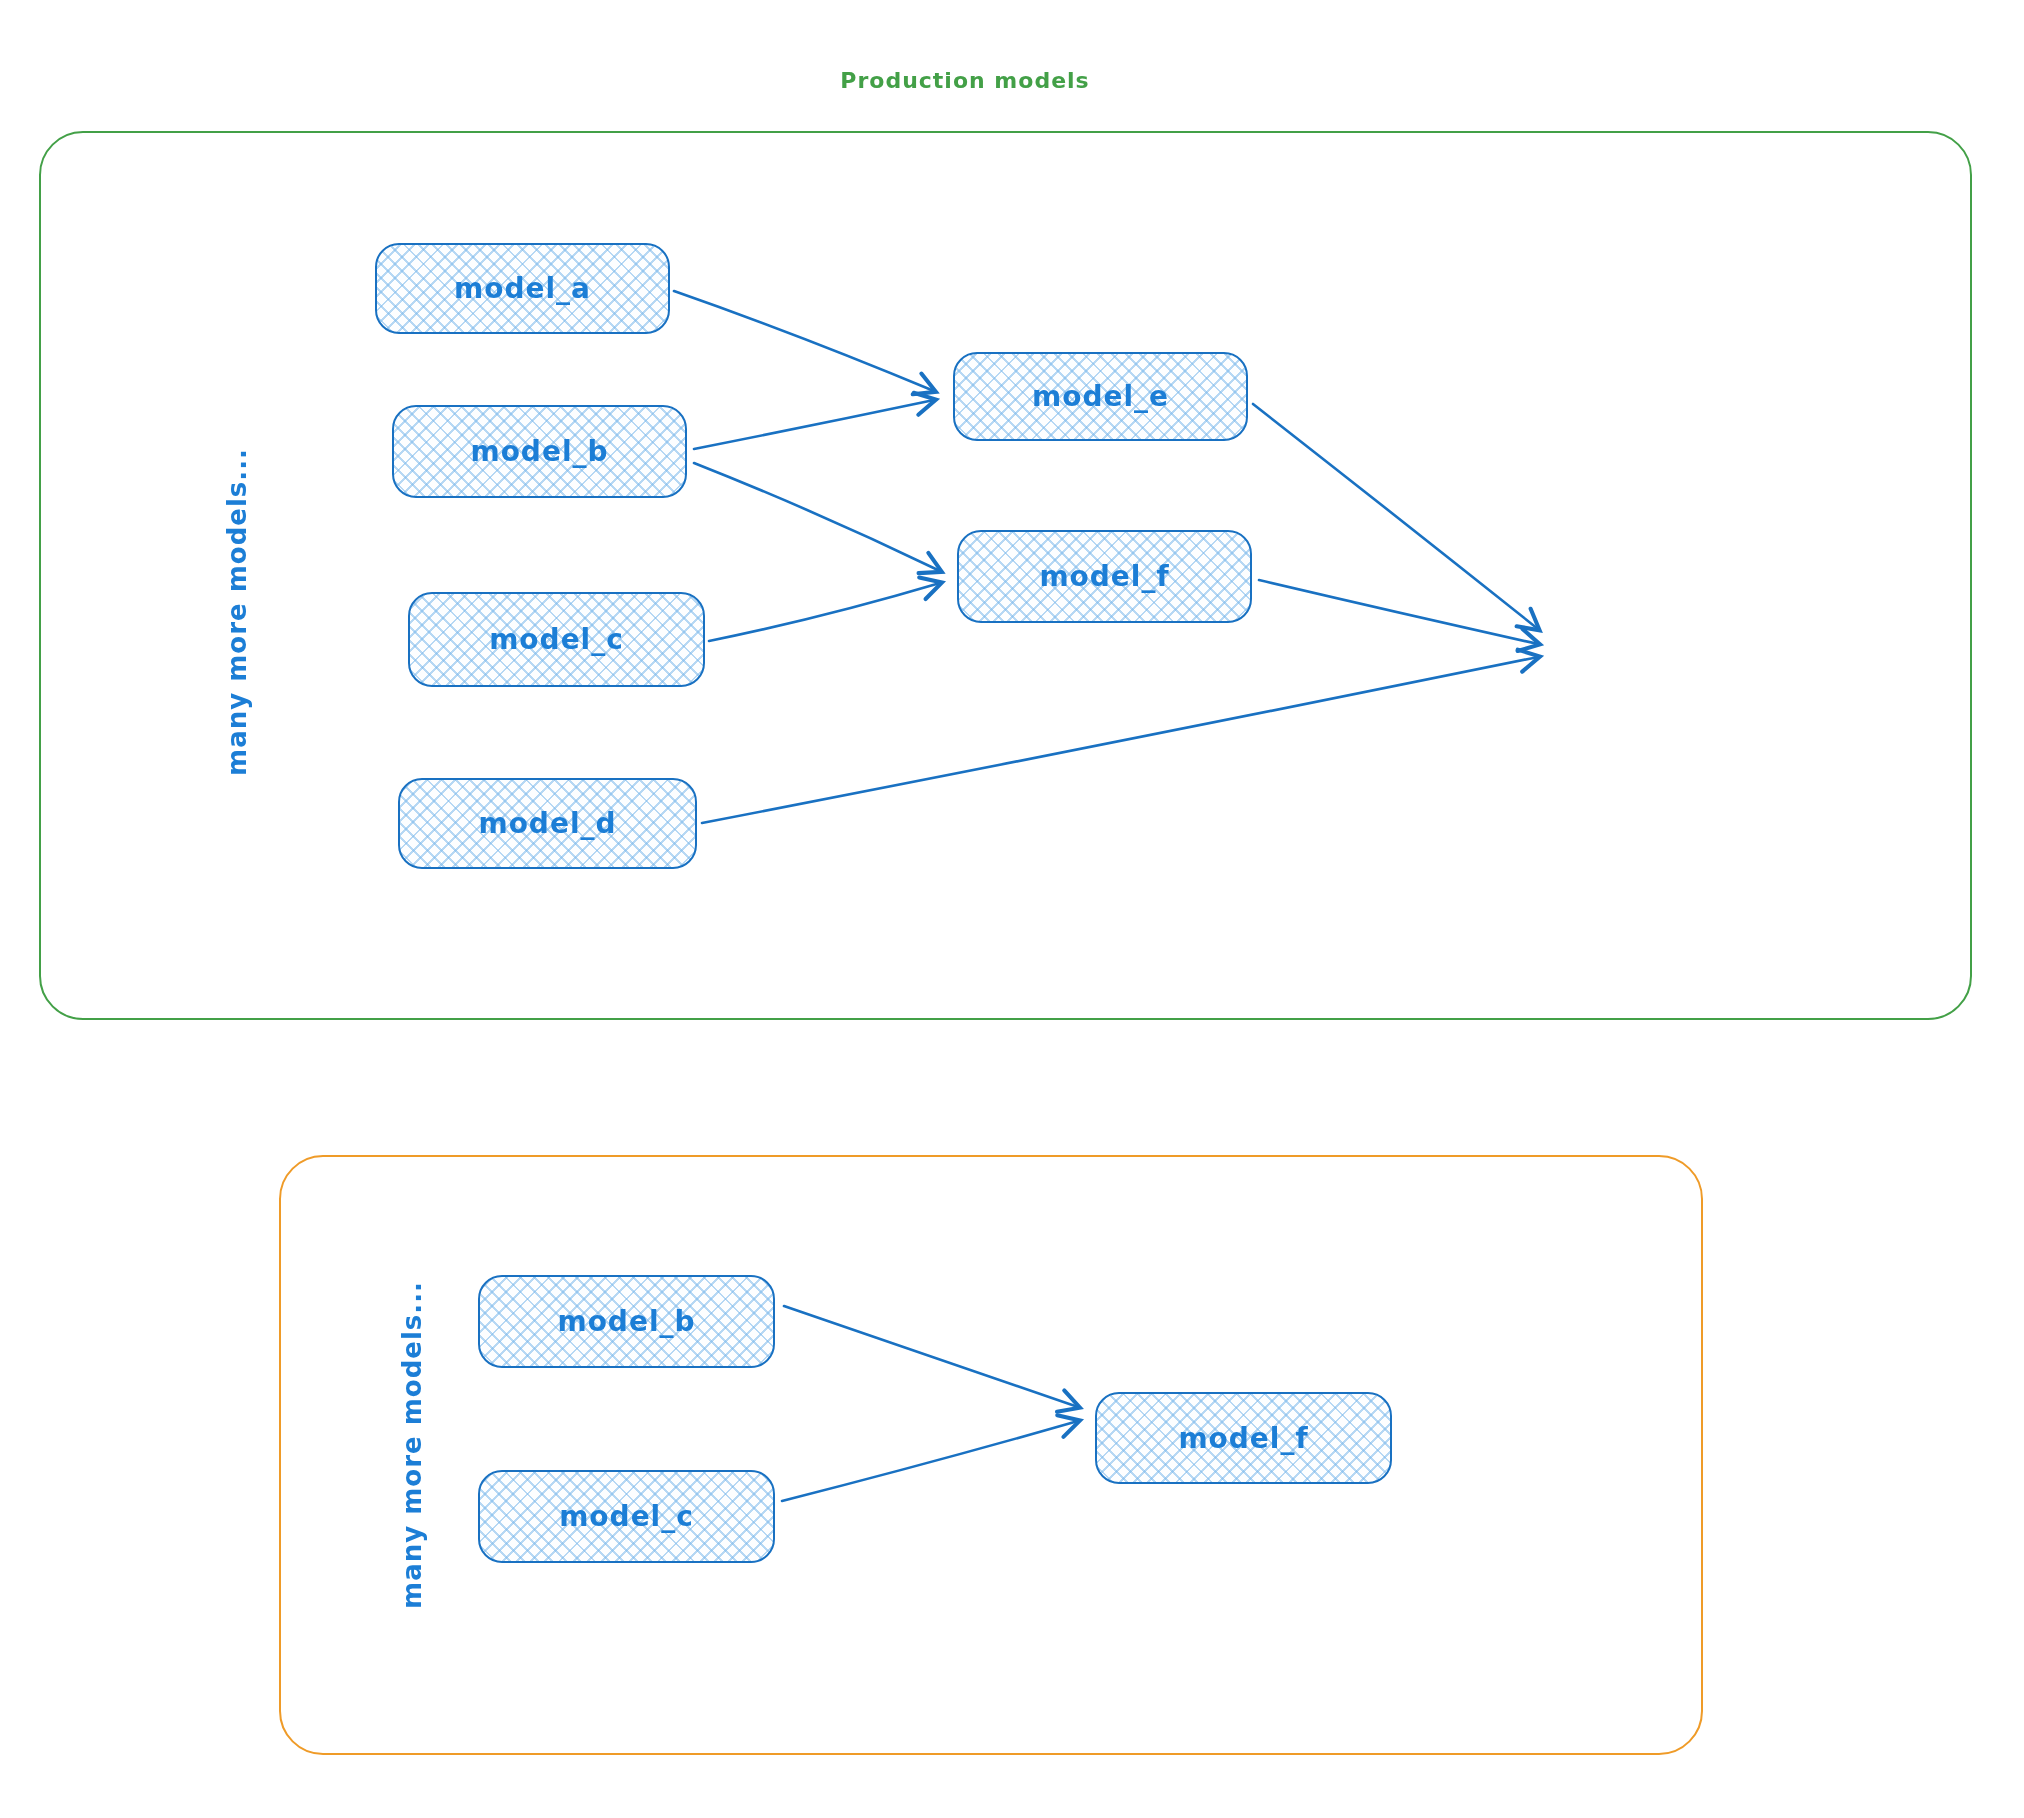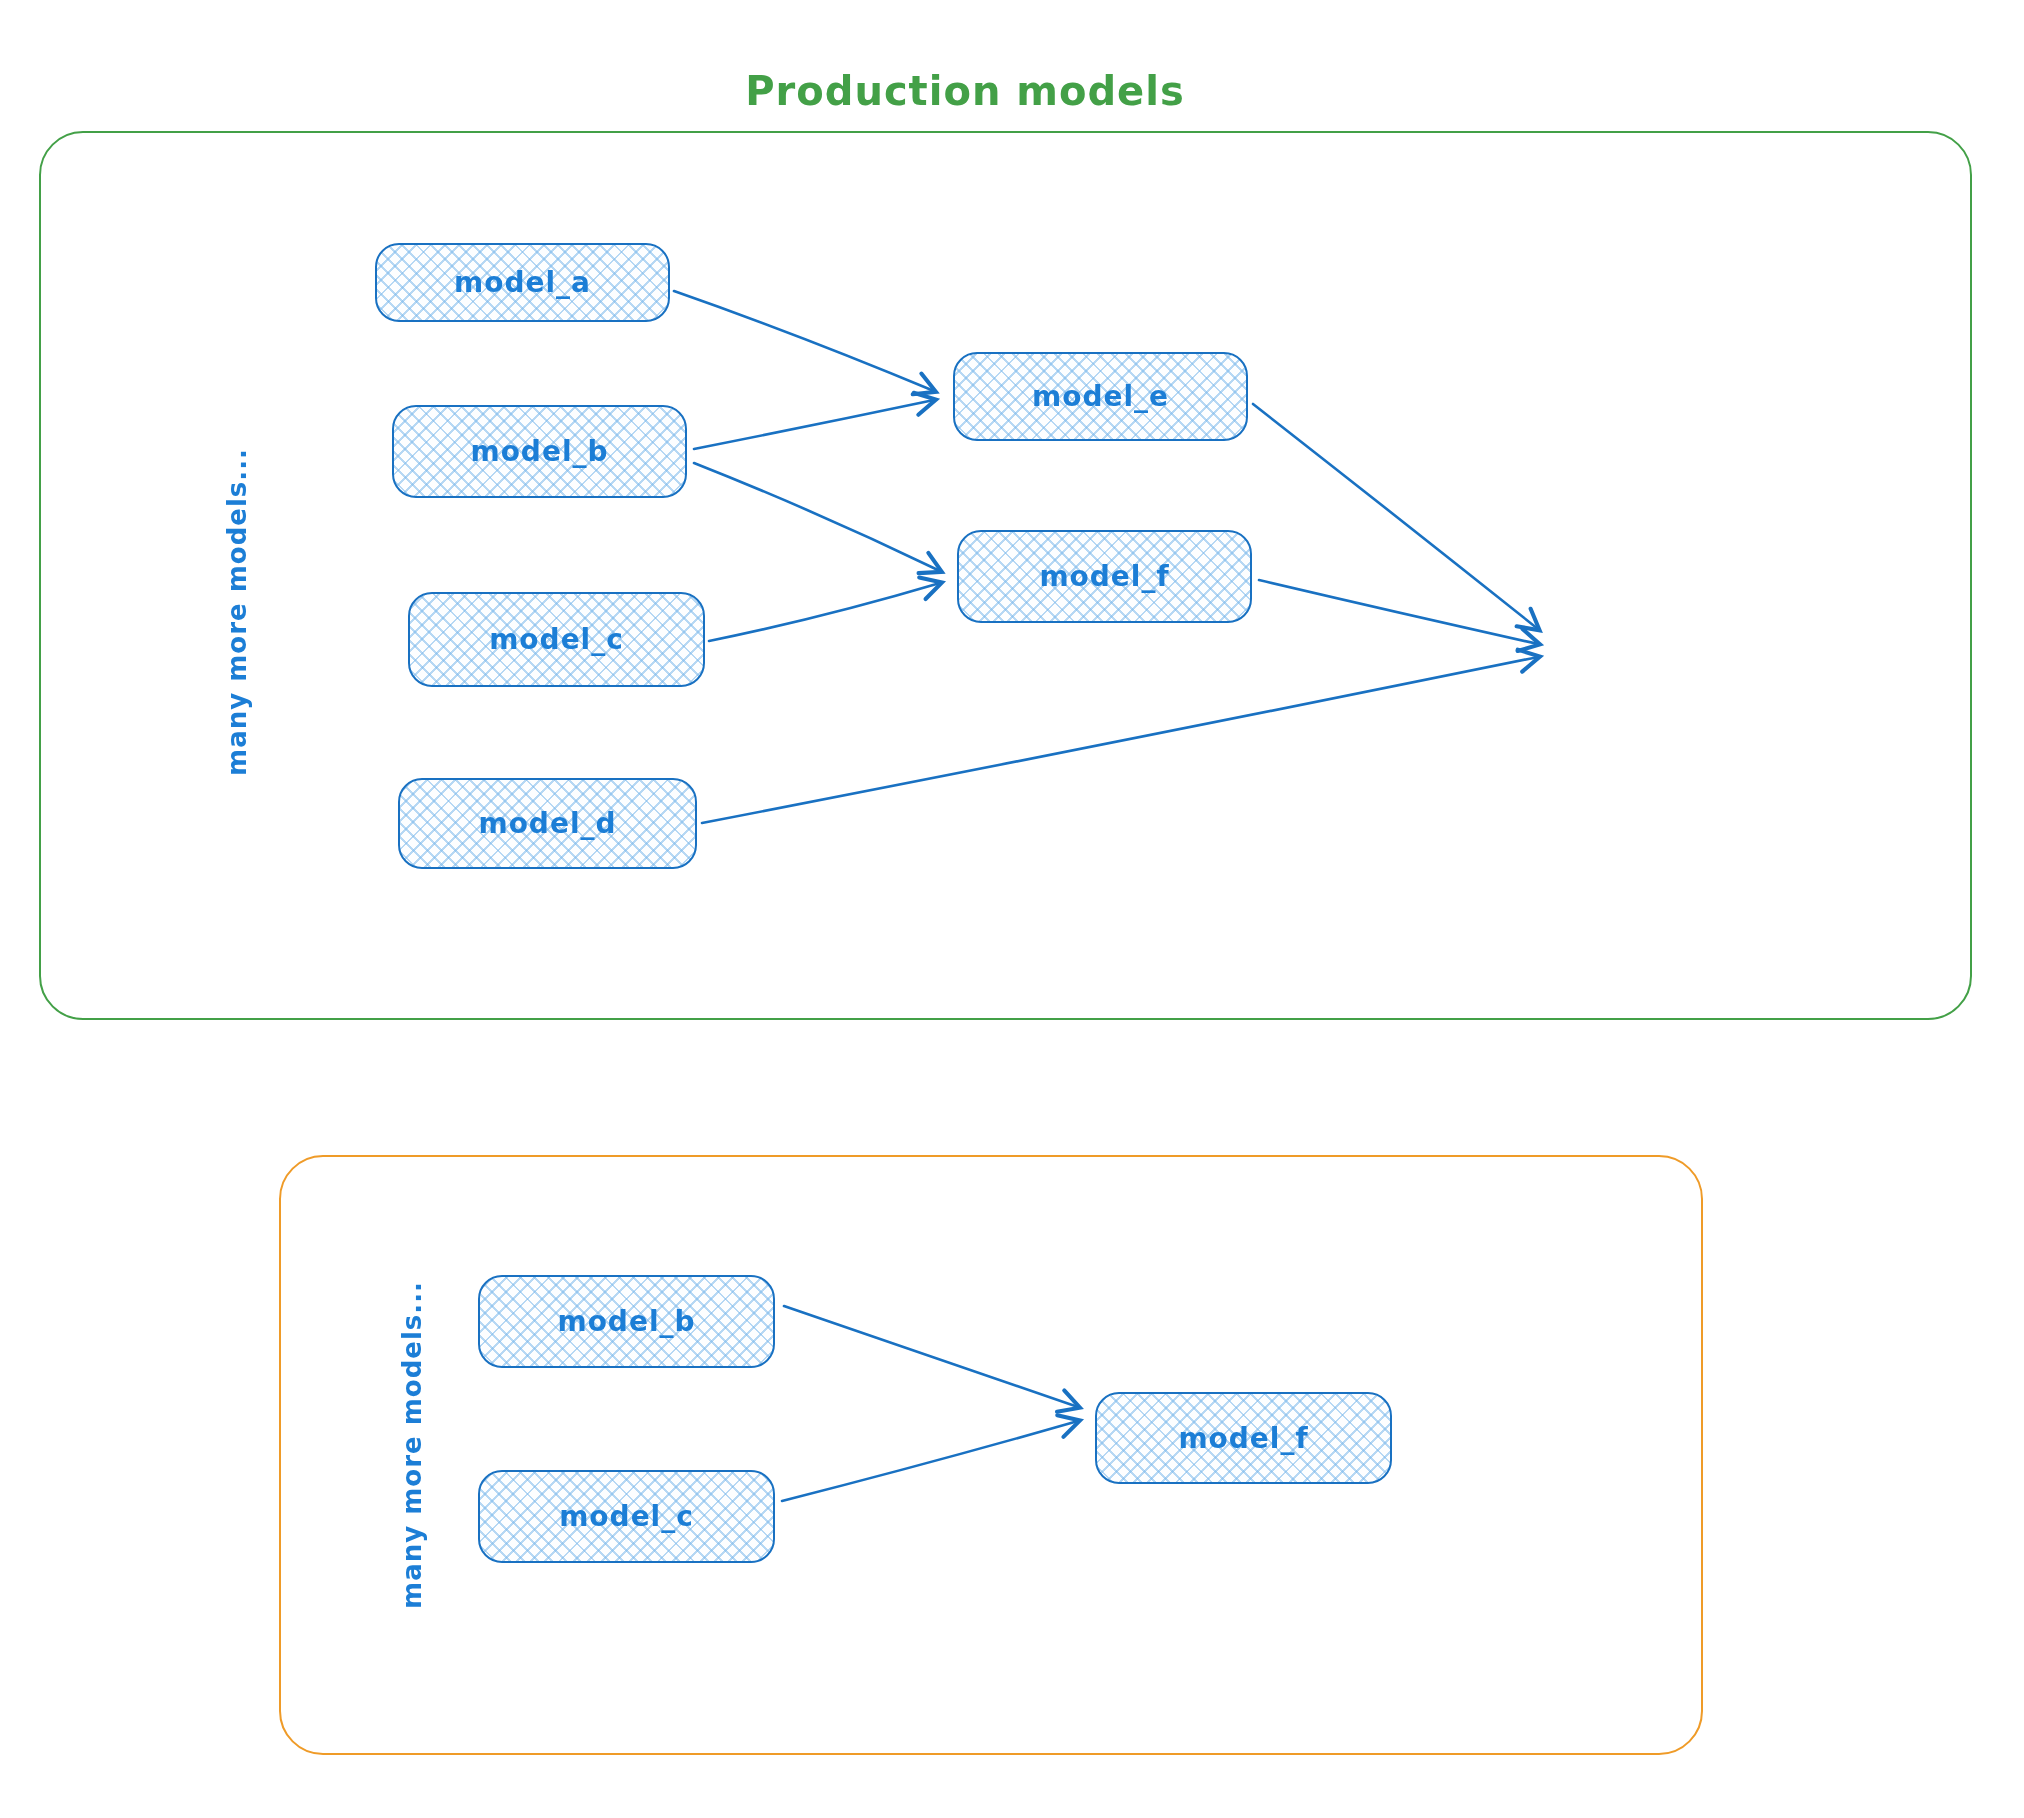--- a/index.html
+++ b/index.html
@@ -9,21 +9,21 @@
     --development-color:#ef9b28;
     --canvas-bg:#ffffff;
   }
   *{box-sizing:border-box;margin:0;padding:0;}
   body{background:#fff;font-family:"DejaVu Sans",sans-serif;}
   .canvas{
     position:relative;width:2024px;height:1818px;
     background:var(--canvas-bg);overflow:hidden;
   }
   .group-title{
-    position:absolute;text-align:center;font-size:40px;font-weight:600;
+    position:absolute;text-align:center;font-size:22px;font-weight:600;
     letter-spacing:1px;
   }
   .group-title.production{color:var(--production-color);}
   .group-title.development{color:var(--development-color);}
   .container-frame{
     position:absolute;border:2.5px solid;border-radius:44px;background:transparent;
   }
   .container-frame.production{border-color:var(--production-color);}
   .container-frame.development{border-color:var(--development-color);}
   .node{
@@ -50,21 +50,21 @@
 <body>
 
 <div class="canvas">
 
   <div class="group-title production" style="left:700px;top:68px;width:530px;">Production models</div>
 
   <div class="container-frame production" style="left:39px;top:131px;width:1933px;height:889px;"></div>
 
   <div class="side-label" style="left:92px;top:592px;width:290px;height:40px;">many more models...</div>
 
-  <div class="node" style="left:375px;top:243px;width:295px;height:79px;">
+  <div class="node" style="left:375px;top:243px;width:295px;height:91px;">
     <span class="node-label">model_a</span>
   </div>
 
   <div class="node" style="left:392px;top:405px;width:295px;height:93px;">
     <span class="node-label">model_b</span>
   </div>
 
   <div class="node" style="left:408px;top:592px;width:297px;height:95px;">
     <span class="node-label">model_c</span>
   </div>

